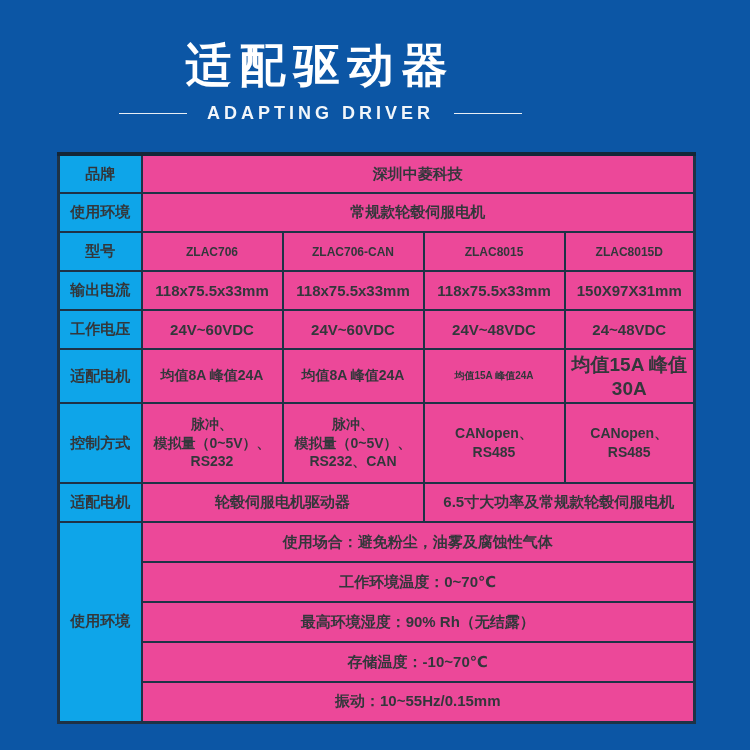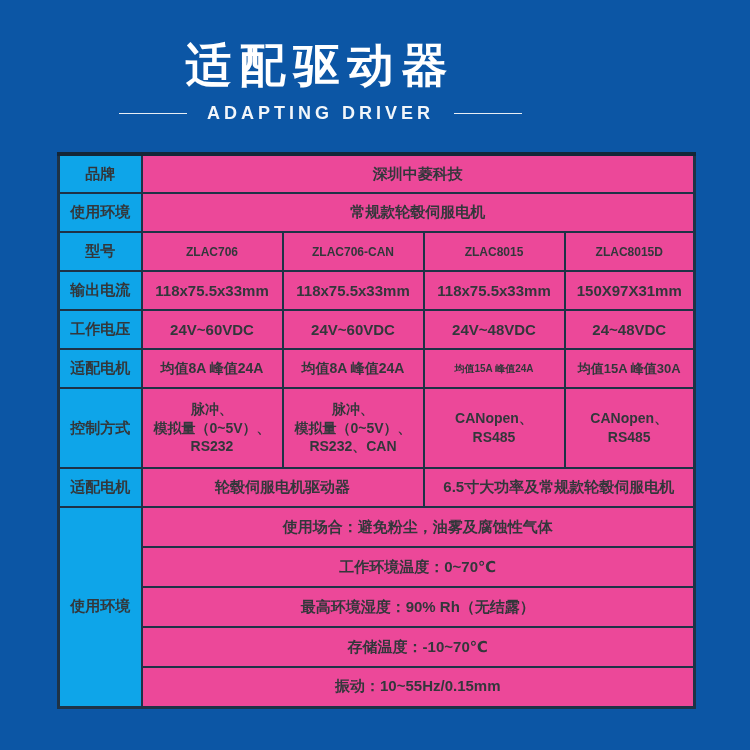--- a/index.html
+++ b/index.html
@@ -137,21 +137,21 @@
       <td class="value-cell">24V~60VDC</td>
       <td class="value-cell">24V~60VDC</td>
       <td class="value-cell">24V~48VDC</td>
       <td class="value-cell">24~48VDC</td>
     </tr>
     <tr class="r-std">
       <td class="label-cell">适配电机</td>
       <td class="value-cell" style="font-size:14px">均值8A 峰值24A</td>
       <td class="value-cell" style="font-size:14px">均值8A 峰值24A</td>
       <td class="value-cell" style="font-size:10px">均值15A 峰值24A</td>
-      <td class="value-cell" style="font-size:13px">均值15A 峰值30A</td>
+      <td class="value-cell" style="font-size:19px">均值15A 峰值30A</td>
     </tr>
     <tr class="r-tall">
       <td class="label-cell">控制方式</td>
       <td class="value-cell multiline">脉冲、
 模拟量（0~5V）、
 RS232</td>
       <td class="value-cell multiline">脉冲、
 模拟量（0~5V）、
 RS232、CAN</td>
       <td class="value-cell multiline">CANopen、

